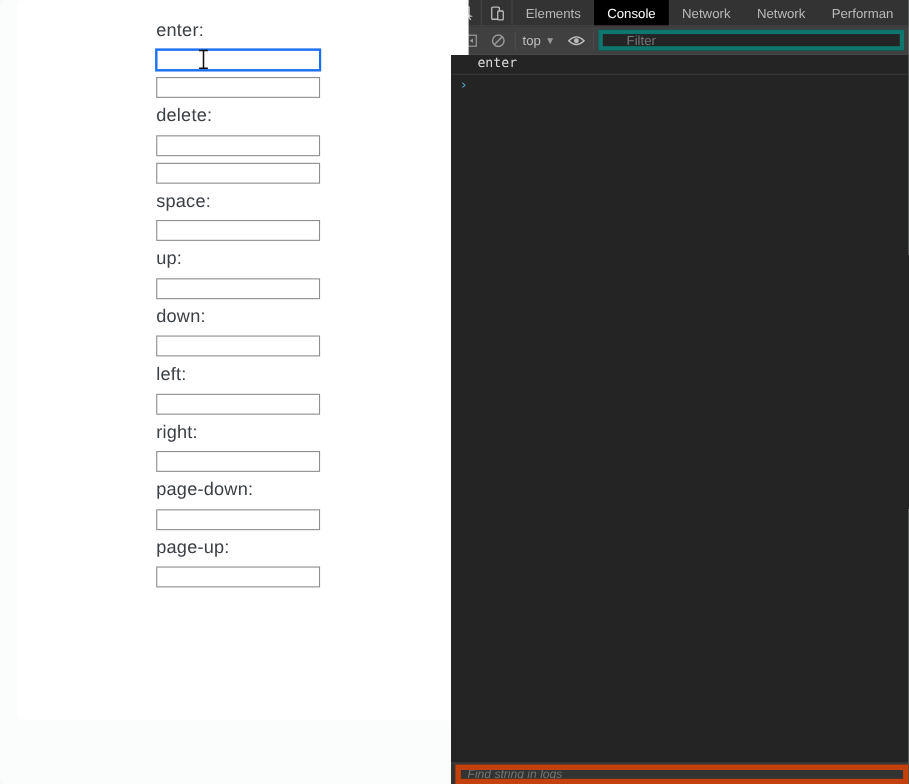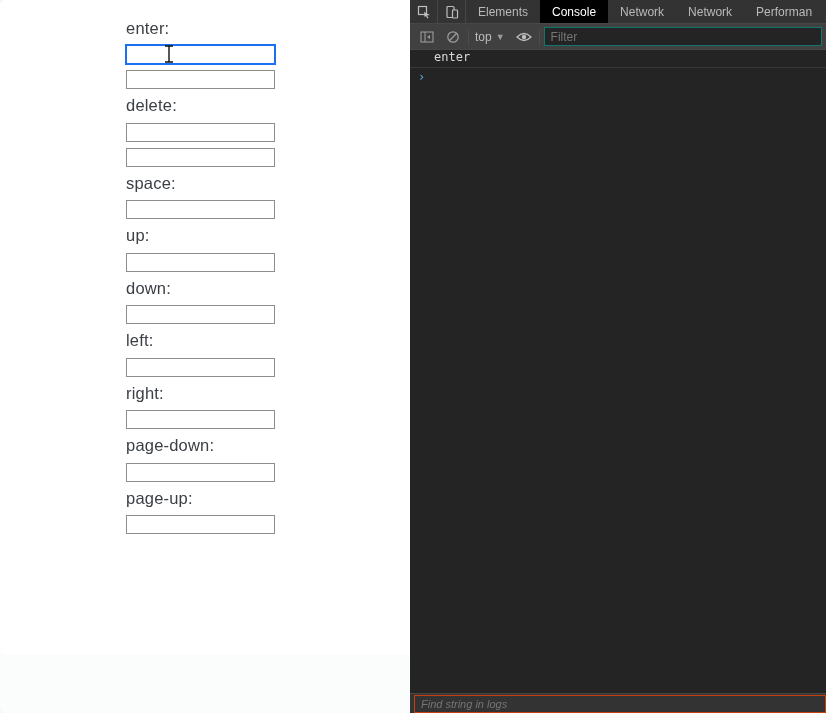--- a/index.html
+++ b/index.html
@@ -11,21 +11,21 @@
     width: 410px;
     height: 100%;
     background: #fbfdfd;
     position: relative;
     border-top-left-radius: 6px;
     border-bottom-left-radius: 6px;
     margin-left: 0;
   }
   .content-card {
     position: absolute;
-    left: 0; top: 0;
+    left: 16px; top: 0;
     width: 410px; height: 655px;
     background: #ffffff;
     border-radius: 6px 0 0 6px;
   }
   .fields {
     position: absolute;
     left: 126px;
     top: 18px;
     width: 260px;
   }
@@ -114,24 +114,24 @@
   .tb-ctx {
     display: flex; align-items: center; color: #bdbdbd;
     padding: 0 6px 0 4px; gap: 4px; font-size: 12px;
   }
   .tb-ctx .tri { font-size: 9px; color: #9a9a9a; }
   .tb-filter {
     flex: 1;
     height: 19px;
     margin: 0 4px 0 2px;
     background: #242424;
-    border: 1px solid #0f766e;
+    border: 4px solid #0f766e;
     color: #9a9a9a;
     font-size: 12px;
-    padding: 0 6px;
+    padding: 0 22px;
     border-radius: 0;
   }
 
   .dt-console {
     flex: 1;
     background: #242424;
     position: relative;
     overflow: hidden;
   }
   .log-row {
@@ -161,21 +161,21 @@
     background: #333333;
     border-top: 1px solid #474747;
     display: flex;
     align-items: center;
   }
   .find-input {
     flex: 1;
     height: 18px;
     margin: 0 0 0 4px;
     background: #333333;
-    border: 1px solid #c2410c;
+    border: 5px solid #c2410c;
     color: #7d7d7d;
     font-size: 11px;
     font-style: italic;
     padding: 0 6px;
   }
 </style>
 </head>
 <body>
 
 <div class="left-panel">

